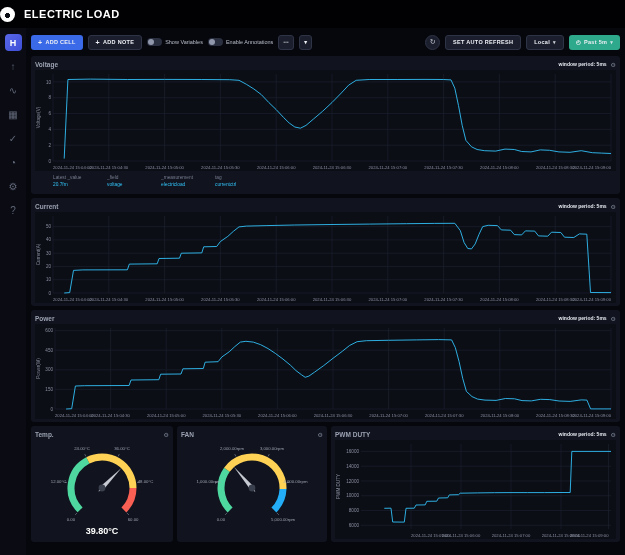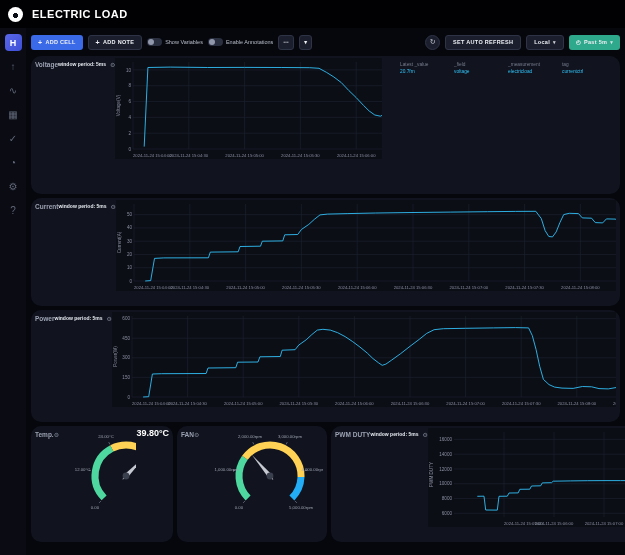--- a/index.html
+++ b/index.html
@@ -1,18 +1,18 @@
 <!DOCTYPE html>
 <html style="--accent: #31C0F6; --btn-primary: #3B6AE8; --btn-green: #2FA98C; --avatar-from: #5A67E8; --avatar-to: #3D4FD8;"><head>
 <meta charset="utf-8">
 <style>
   *{margin:0;padding:0;box-sizing:border-box;}
   html,body{width:625px;height:555px;overflow:hidden;}
   body{background:#06070d;font-family:"Liberation Sans",sans-serif;color:#cdd0da;}
-  .header{height:28px;background:#010104;display:flex;align-items:center;padding:0 8px;gap:9px;}
+  .header{height:28px;background:#010104;display:flex;align-items:center;padding:0 0;gap:9px;}
   .logo{width:15px;height:15px;border-radius:50%;background:radial-gradient(circle at 50% 55%, #0b0e17 0 2.5px, #ffffff 2.6px);}
   .title{font-size:11px;font-weight:bold;color:#fff;letter-spacing:.5px;}
   .body-row{display:flex;height:527px;}
   .sidebar{width:26px;background:#0a0b13;display:flex;flex-direction:column;align-items:center;padding-top:6px;gap:7px;}
   .avatar{width:17px;height:17px;border-radius:4px;background:linear-gradient(135deg,var(--avatar-from,#5A67E8),var(--avatar-to,#3D4FD8));color:#fff;font-size:9px;font-weight:bold;display:flex;align-items:center;justify-content:center;}
   .side-icon{width:18px;height:17px;color:#616activecolor;color:#616879;font-size:10px;display:flex;align-items:center;justify-content:center;cursor:pointer;}
   .main{flex:1;display:flex;flex-direction:column;padding:4px 5px;gap:4px;overflow:hidden;}
   .toolbar{height:20px;display:flex;align-items:center;gap:5px;}
   .btn{height:15px;border:none;border-radius:3px;font-size:5.5px;font-weight:bold;letter-spacing:.3px;color:#eef0f5;display:inline-flex;align-items:center;gap:3px;padding:0 7px;cursor:pointer;font-family:inherit;}
   .btn-primary{background:var(--btn-primary,#3B6AE8);}
@@ -20,21 +20,21 @@
   .btn-green{background:var(--btn-green,#2FA98C);}
   .btn-sq{padding:0 4px;}
   .plus{font-size:7px;}
   .caret{font-size:5px;opacity:.85;}
   .toggle-group{display:flex;align-items:center;gap:3px;cursor:pointer;}
   .toggle{width:15px;height:8px;background:#2a2f40;border-radius:4px;position:relative;display:inline-block;}
   .knob{position:absolute;left:1px;top:1px;width:6px;height:6px;border-radius:50%;background:#9298ab;}
   .toggle-label{font-size:5.5px;color:#b9bdc9;}
   .spacer{flex:1;}
   .icon-btn{width:15px;height:15px;border-radius:50%;background:#1b1f2d;border:1px solid #2e3346;color:#c7cad4;font-size:7px;display:inline-flex;align-items:center;justify-content:center;cursor:pointer;}
-  .panel{background:#11141e;border-radius:10px;display:flex;padding:2px 4px 3px;}
+  .panel{background:#11141e;border-radius:3px;display:flex;flex-direction:column;padding:2px 4px 3px;}
   .panel-voltage{height:138px;}
   .panel-current{height:108px;}
   .panel-power{height:112px;}
   .panel-header{height:12px;display:flex;align-items:center;justify-content:space-between;flex:0 0 auto;}
   .panel-title{font-size:6.5px;color:#9ba1b2;font-weight:bold;}
   .panel-right{display:flex;align-items:center;gap:4px;}
   .window-period{font-size:5px;color:#e6e9f0;font-weight:bold;}
   .panel-gear{font-size:6px;color:#777d90;cursor:pointer;}
   .chart{flex:1;position:relative;overflow:hidden;}
   .legend{height:20px;padding-left:18px;display:flex;flex-direction:column;justify-content:center;gap:2px;flex:0 0 auto;}

